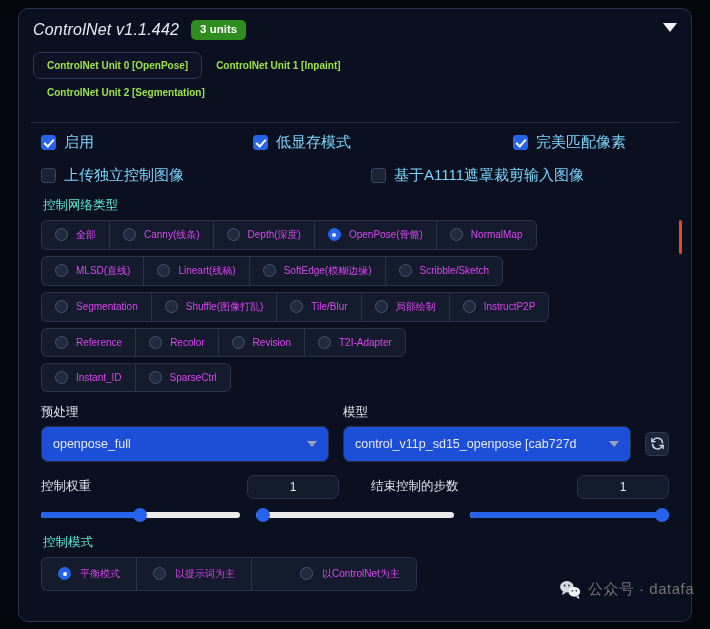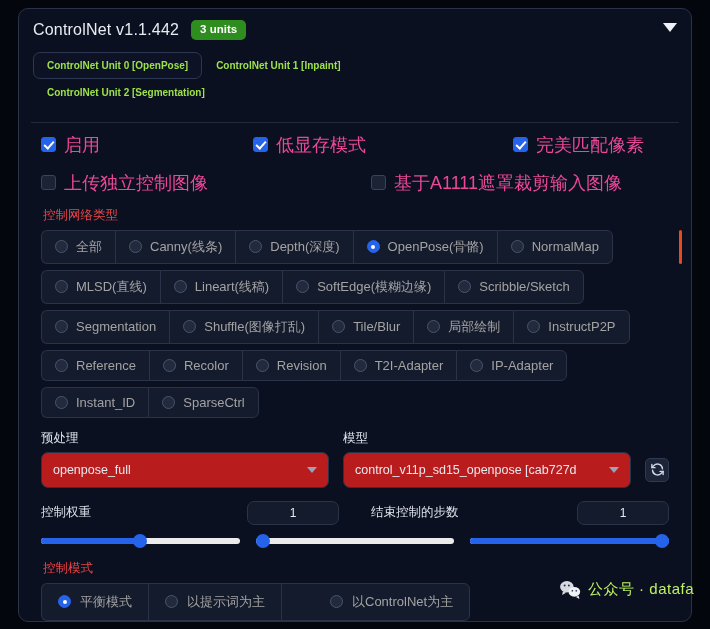--- a/index.html
+++ b/index.html
@@ -25,20 +25,21 @@
   .hdr {
     position: relative;
     display: flex; align-items: center;
     gap: 12px;
     padding: 11px 14px 6px 14px;
   }
   .hdr-title {
     color: #e9ecf2;
     font-size: 16px;
     letter-spacing: .2px;
+    font-style: italic;
   }
   .units-badge {
     background: #2f8c1f;
     color: #ffffff;
     font-size: 11.5px;
     font-weight: bold;
     padding: 3px 9px;
     border-radius: 5px;
     line-height: 1.2;
   }
@@ -102,24 +103,24 @@
   }
   .cb-box.on::after {
     content: "";
     position: absolute;
     left: 4px; top: 1px;
     width: 4px; height: 8px;
     border: solid #ffffff;
     border-width: 0 2px 2px 0;
     transform: rotate(42deg);
   }
-  .cb-label { color: #ec4899; font-size: 18px; }
+  .cb-label { color: #7dd3fc; font-size: 15px; }
 
   .sec-label {
-    color: #ef4444;
+    color: #5eead4;
     font-size: 12.5px;
     margin: 2px 0 6px 2px;
   }
 
   
   .radio-zone { position: relative; }
   .radio-row { display: flex; flex-wrap: nowrap; margin-bottom: 6px; }
   .radio-cell {
     display: flex; align-items: center; gap: 8px;
     padding: 7px 13px;
@@ -144,41 +145,41 @@
     border-color: #2563eb;
   }
   .radio-cell.sel .radio-dot::after {
     content: "";
     position: absolute;
     left: 3.5px; top: 3.5px;
     width: 4px; height: 4px;
     border-radius: 50%;
     background: #ffffff;
   }
-  .radio-text { color: #a3a3a3; font-size: 13px; }
+  .radio-text { color: #d946ef; font-size: 10px; }
 
   .red-marker {
     position: absolute;
     right: -13px; top: 0;
     width: 3px; height: 34px;
     background: #e8491f;
     border-radius: 2px;
   }
 
   
   .dd-area { display: flex; gap: 14px; margin-top: 12px; align-items: flex-end; }
   .dd-col { display: flex; flex-direction: column; }
   .dd-col.pre { width: 290px; }
   .dd-col.mod { width: 290px; }
   .dd-head { color: #dfe3ec; font-size: 12.5px; margin-bottom: 5px; }
   .dd {
     display: flex; align-items: center; justify-content: space-between;
     height: 36px;
     padding: 2px 11px;
-    background: #b91c1c;
+    background: #1d4ed8;
     border: 1px solid #2a3347;
     border-radius: 7px;
     cursor: pointer;
   }
   .dd-val {
     color: #e6e9f0; font-size: 12.5px;
     overflow: hidden; white-space: nowrap; text-overflow: clip;
   }
   .caret {
     width: 0; height: 0;
@@ -246,21 +247,21 @@
     white-space: nowrap;
   }
   .mode-row .mode-cell:first-child { border-radius: 6px 0 0 6px; }
   .mode-row .mode-cell:last-child { border-radius: 0 6px 6px 0; border-right: 1px solid #2a3347; padding-left: 48px; }
 
   
   .watermark {
     position: absolute;
     right: 16px; bottom: 30px;
     display: flex; align-items: center; gap: 7px;
-    color: #bef264;
+    color: #737373;
     font-size: 15px;
     pointer-events: none;
   }
   .wm-text { letter-spacing: .5px; }
 </style>
 </head>
 <body>
 
 <div class="page">
   <div class="panel">
@@ -387,24 +388,20 @@
             <span class="radio-dot"></span>
             <span class="radio-text">Recolor</span>
           </div>
           <div class="radio-cell">
             <span class="radio-dot"></span>
             <span class="radio-text">Revision</span>
           </div>
           <div class="radio-cell">
             <span class="radio-dot"></span>
             <span class="radio-text">T2I-Adapter</span>
-          </div>
-          <div class="radio-cell">
-            <span class="radio-dot"></span>
-            <span class="radio-text">IP-Adapter</span>
           </div>
         </div>
 
         <div class="radio-row">
           <div class="radio-cell">
             <span class="radio-dot"></span>
             <span class="radio-text">Instant_ID</span>
           </div>
           <div class="radio-cell">
             <span class="radio-dot"></span>

